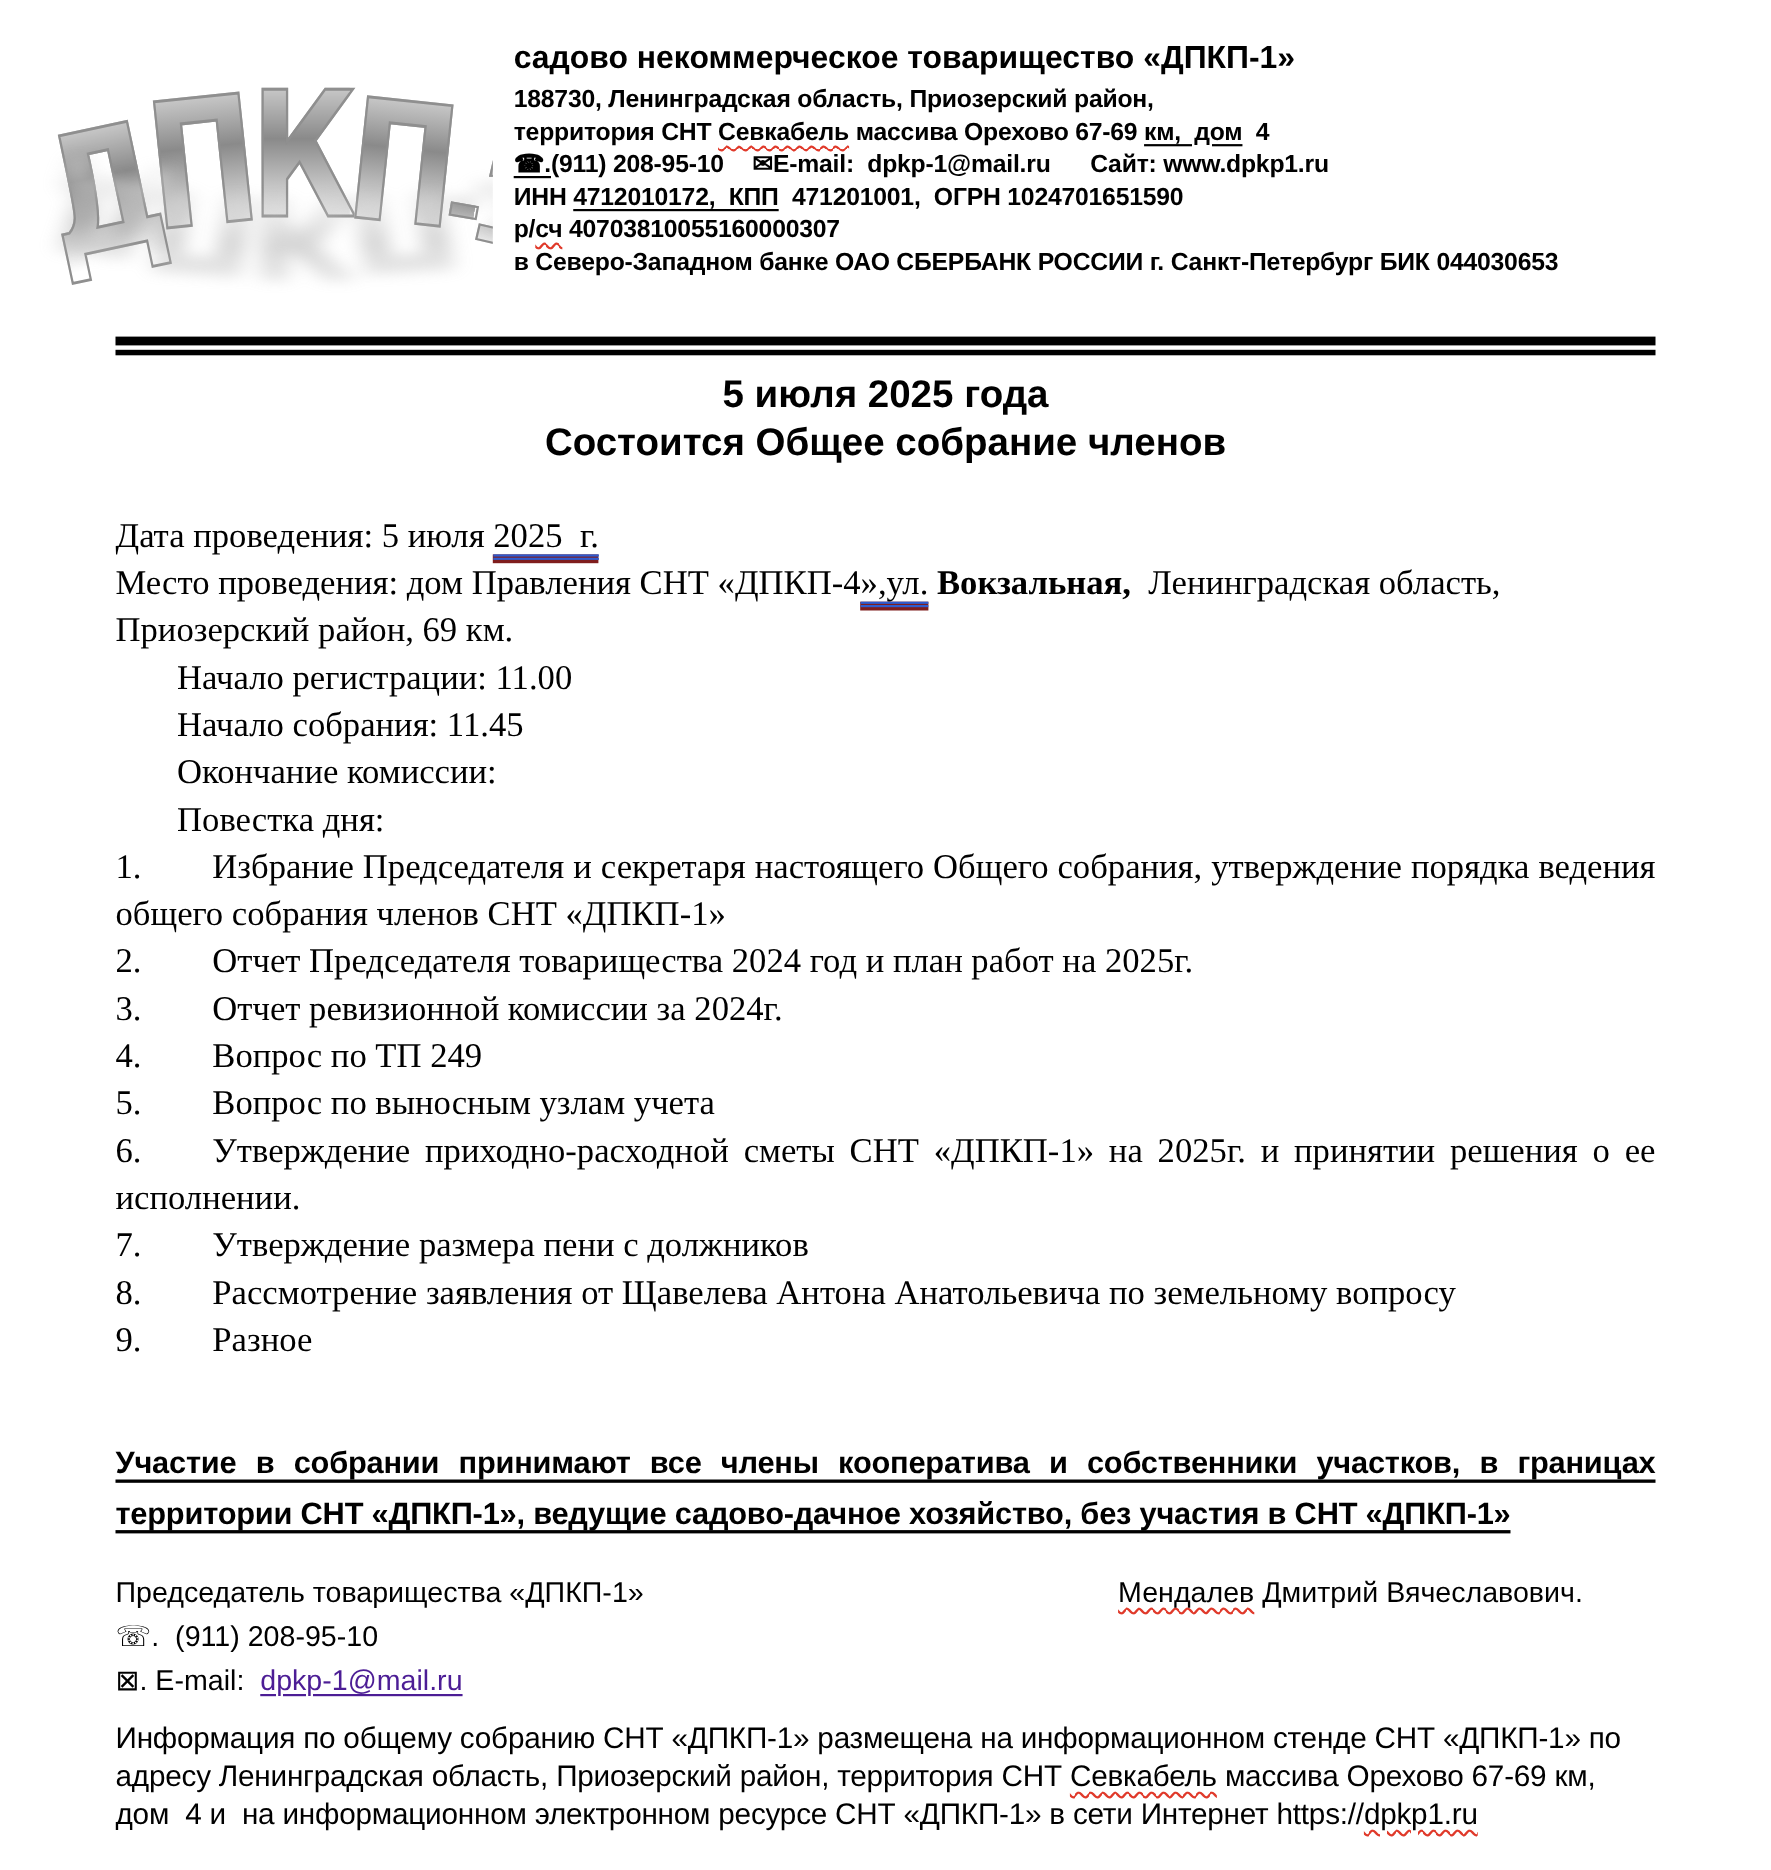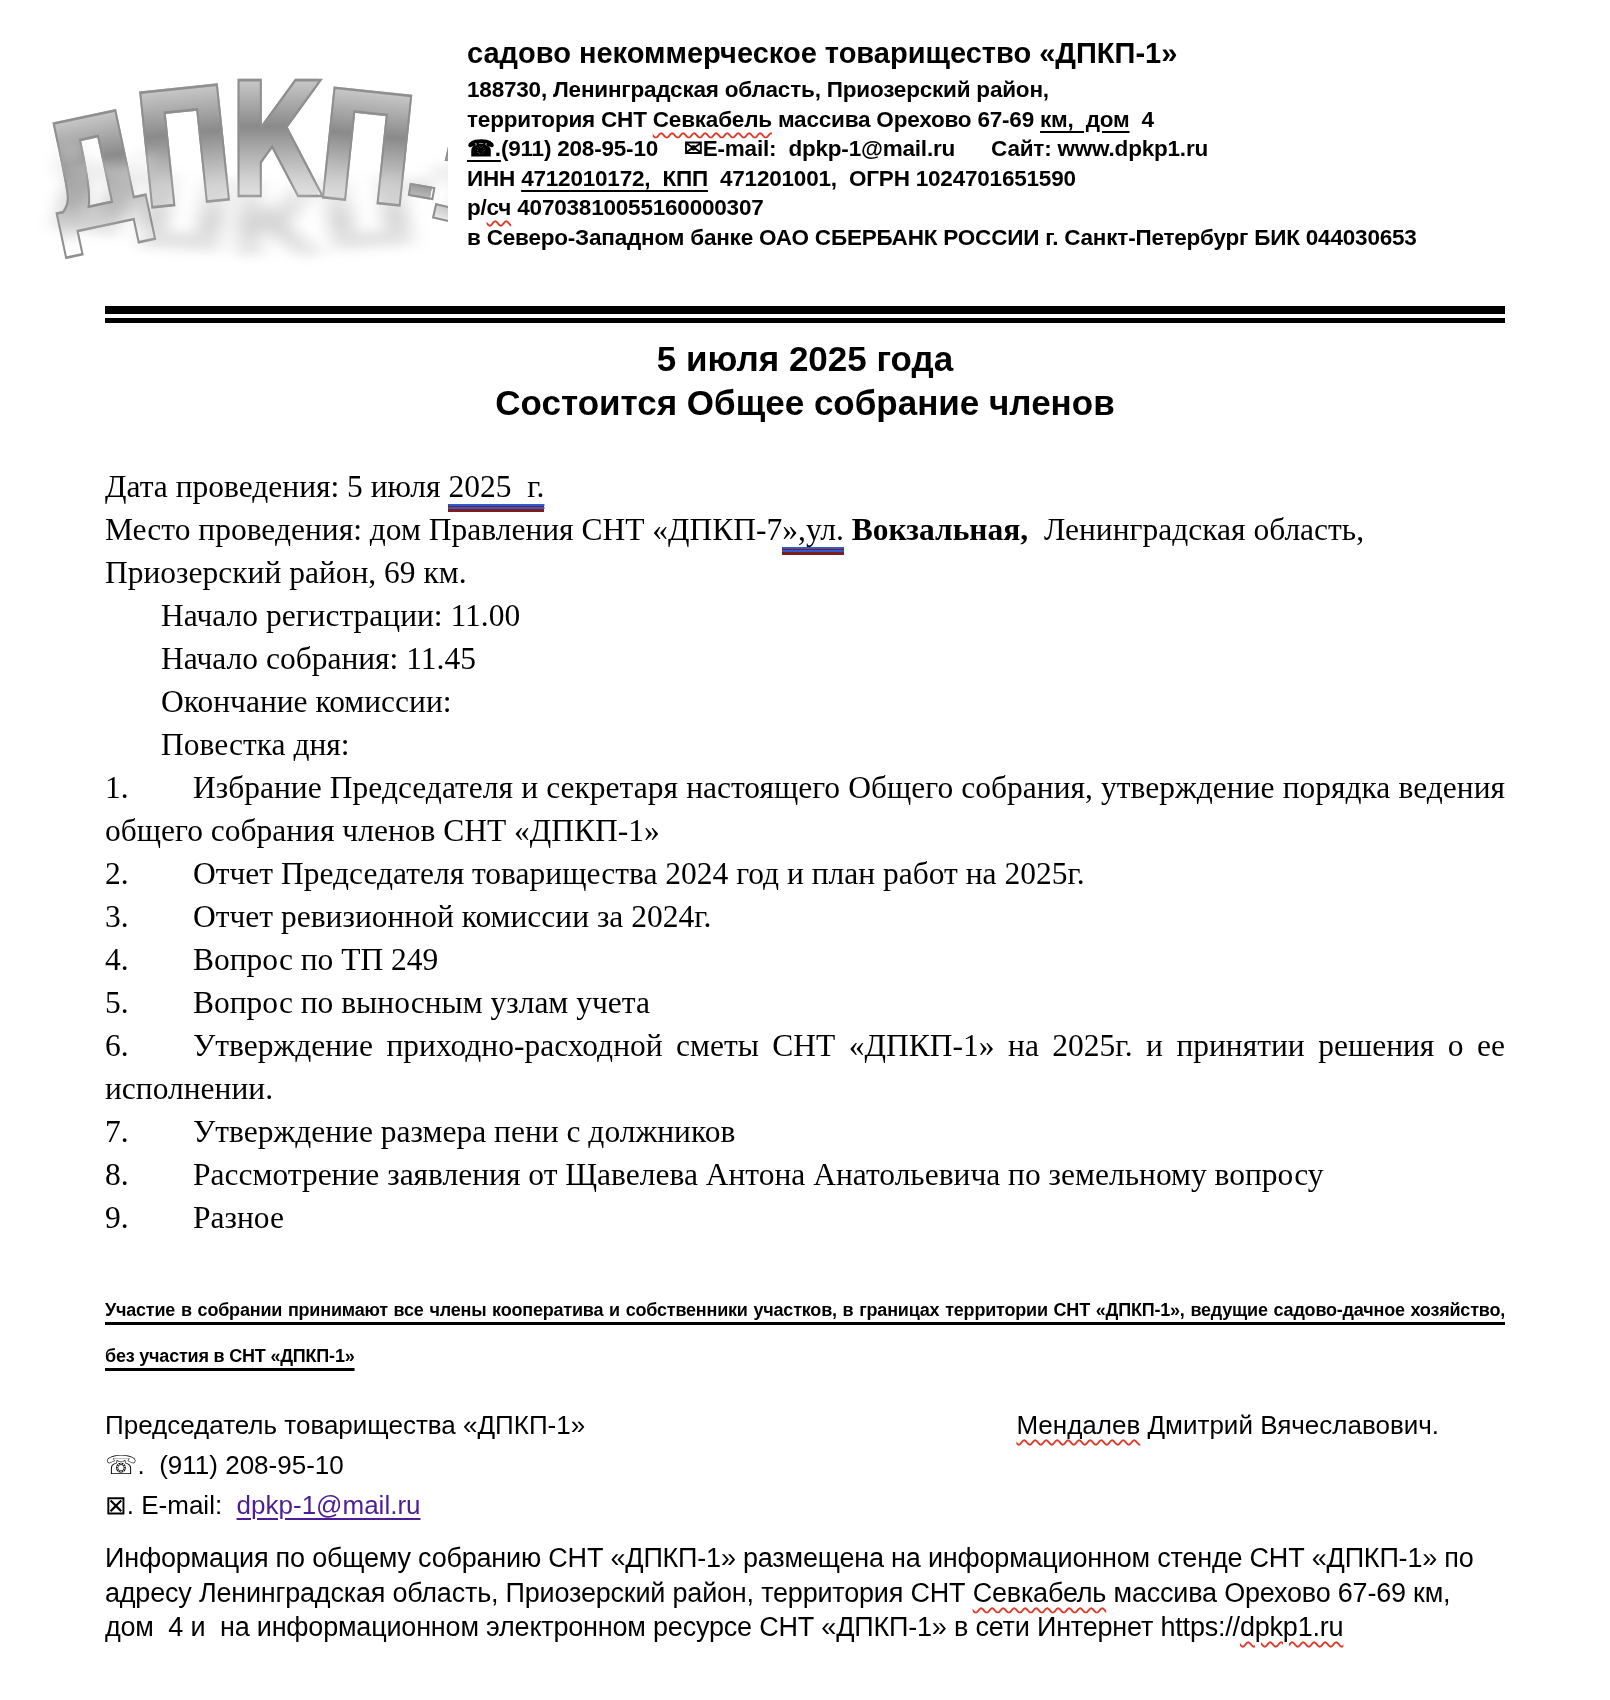--- a/index.html
+++ b/index.html
@@ -48,22 +48,22 @@
   
   .doc-title{margin-top:14px;text-align:center;font-family:"Liberation Sans",sans-serif;
     font-weight:bold;font-size:35px;line-height:44px;}
   
   .body-block{margin-top:40px;font-size:31.5px;line-height:43px;}
   .body-block p{margin:0;}
   .indent{padding-left:56px;}
   .agenda-item{text-align:justify;}
   .agenda-item .num{display:inline-block;width:88px;}
   
-  .note{margin-top:48px;font-family:"Liberation Sans",sans-serif;font-weight:bold;
-    font-size:18px;line-height:46px;text-align:justify;letter-spacing:-0.2px;
+  .note{margin-top:68px;font-family:"Liberation Sans",sans-serif;font-weight:bold;
+    font-size:28px;line-height:46px;text-align:justify;letter-spacing:-0.2px;
     text-decoration:underline;text-decoration-thickness:2.5px;text-underline-offset:6px;}
   
   .signature{margin-top:26px;font-family:"Liberation Sans",sans-serif;
     font-size:26px;line-height:40px;}
   .sig-row1{display:flex;justify-content:space-between;}
   .sig-name{padding-right:66px;}
   .link{color:#4c1d95;text-decoration:underline;text-decoration-thickness:2px;
     text-underline-offset:4px;}
   
   .footer{margin-top:16px;font-family:"Liberation Sans",sans-serif;
@@ -91,21 +91,21 @@
 
   <div class="rule"></div>
 
   <div class="doc-title">
     <div>5 июля 2025 года</div>
     <div>Состоится Общее собрание членов</div>
   </div>
 
   <div class="body-block">
     <p><span>Дата проведения: 5 июля </span><span class="u-mixed">2025&nbsp; г.</span></p>
-    <p><span>Место проведения: дом Правления СНТ «ДПКП-7</span><span class="u-mixed">»,ул.</span><span class="bold"> Вокзальная,</span><span>&nbsp; Ленинградская область,</span></p>
+    <p><span>Место проведения: дом Правления СНТ «ДПКП-4</span><span class="u-mixed">»,ул.</span><span class="bold"> Вокзальная,</span><span>&nbsp; Ленинградская область,</span></p>
     <p>Приозерский район, 69 км.</p>
     <p class="indent">Начало регистрации: 11.00</p>
     <p class="indent">Начало собрания: 11.45</p>
     <p class="indent">Окончание комиссии:</p>
     <p class="indent">Повестка дня:</p>
 
     <p class="agenda-item"><span class="num">1.</span><span>Избрание Председателя и секретаря настоящего Общего собрания, утверждение порядка ведения общего собрания членов СНТ «ДПКП-1»</span></p>
     <p class="agenda-item"><span class="num">2.</span><span>Отчет Председателя товарищества 2024 год и план работ на 2025г.</span></p>
     <p class="agenda-item"><span class="num">3.</span><span>Отчет ревизионной комиссии за 2024г.</span></p>
     <p class="agenda-item"><span class="num">4.</span><span>Вопрос по ТП 249</span></p>

